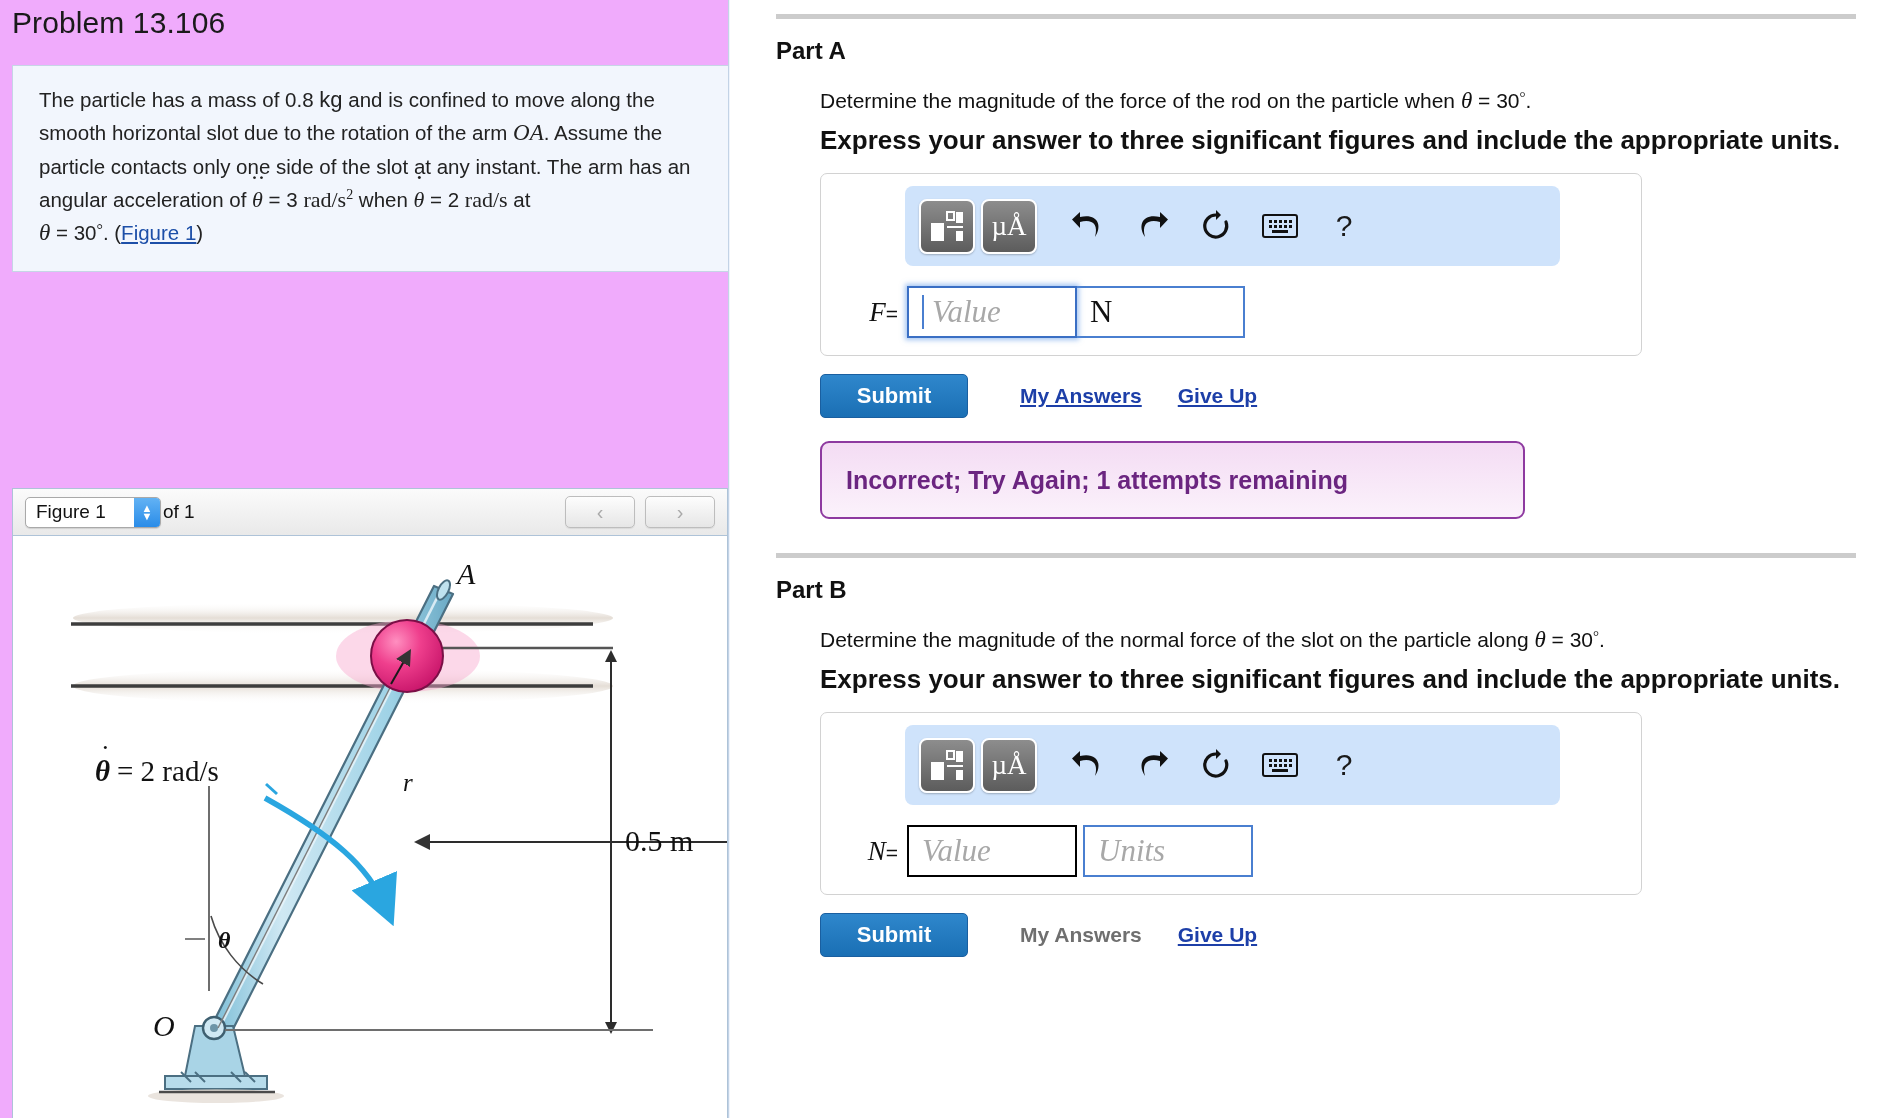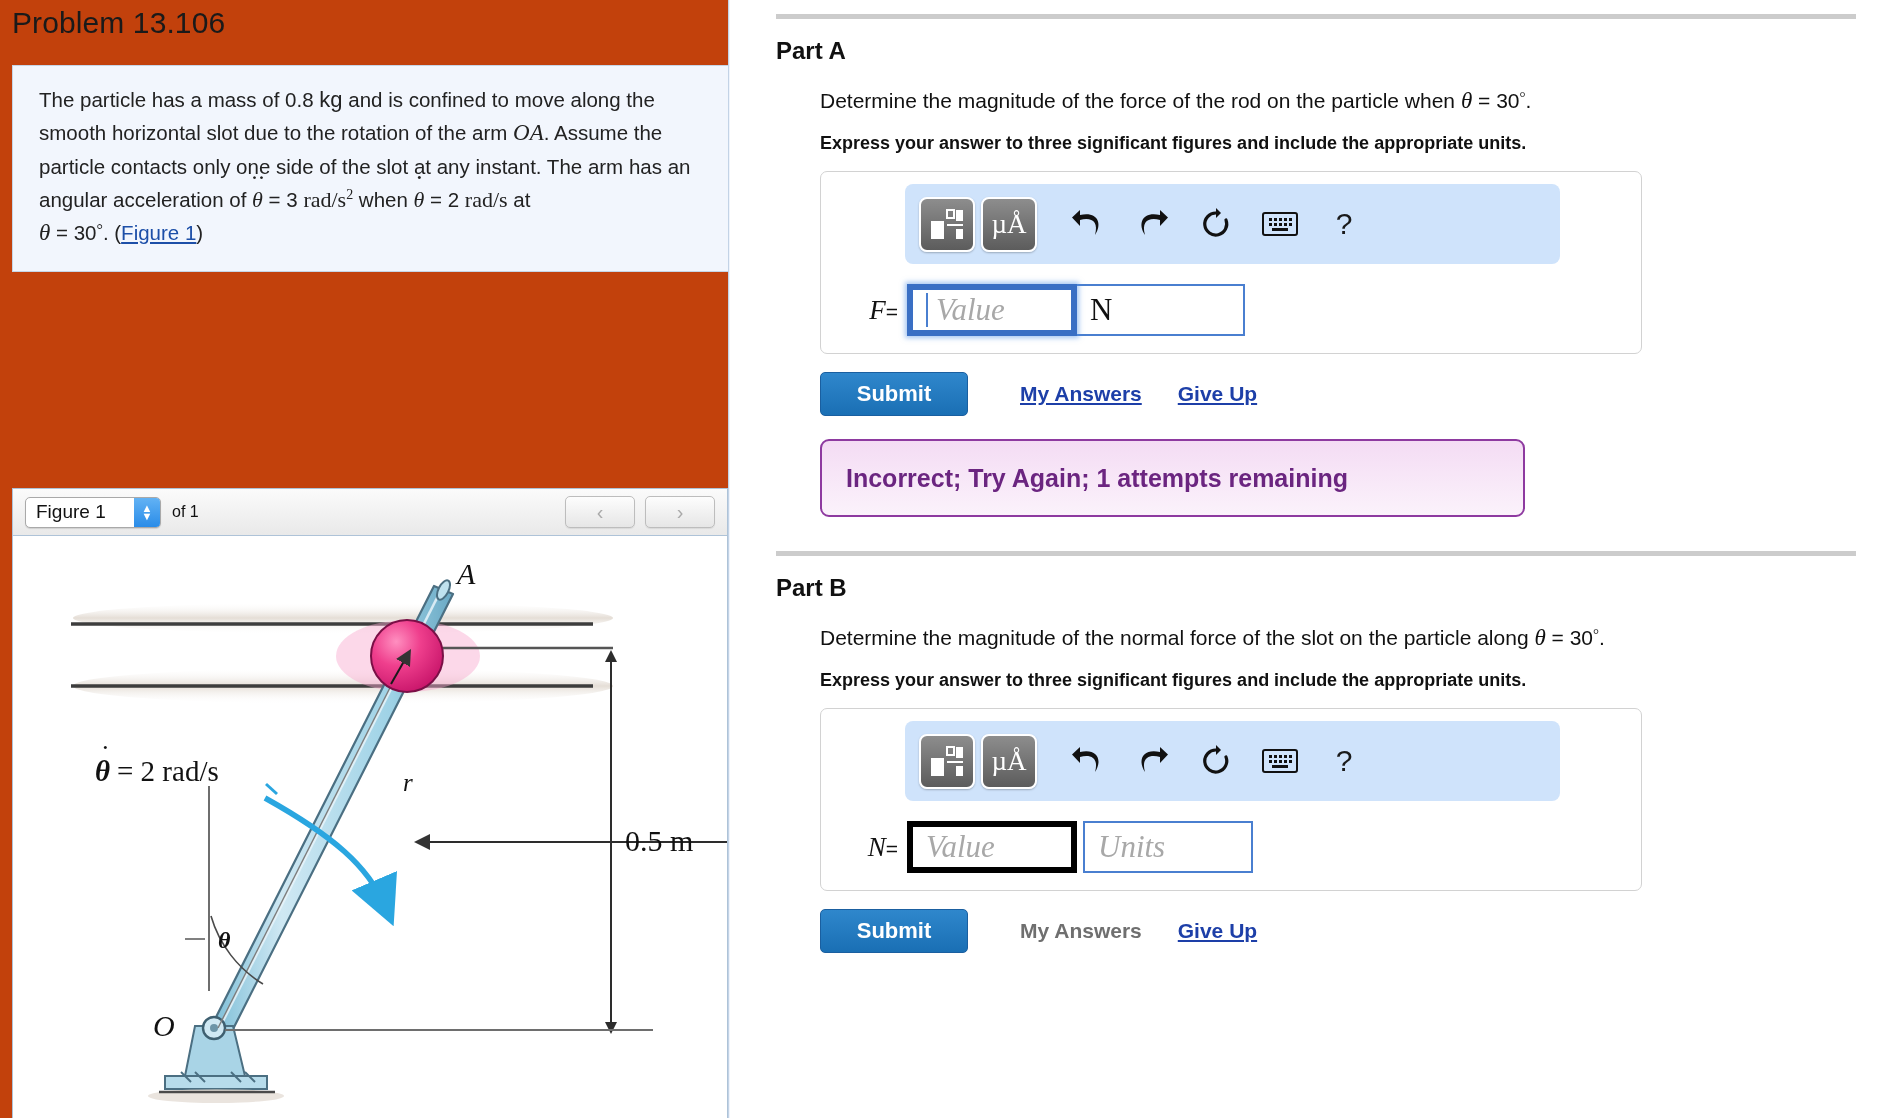--- a/index.html
+++ b/index.html
@@ -9,21 +9,21 @@
     background: #ffffff;
     font-family: "Liberation Sans", sans-serif;
     overflow: hidden;
   }
   #root { position: relative; width: 1890px; height: 1118px; }
 
   
   .left-pane {
     position: absolute; left: 0; top: 0;
     width: 757px; height: 1118px;
-    background: #c2410c;
+    background: #f0abfc;
     border-right: 2px solid #14532d;
     overflow: hidden;
   }
   .problem-title {
     font-size: 30px; color: #1a1a1a;
     padding: 6px 0 0 12px; letter-spacing: .1px;
     line-height: 1.1;
   }
   .statement-box {
     margin: 26px 12px 0 12px;
@@ -77,21 +77,21 @@
     padding: 0 12px 0 10px; font-size: 19px; color: #111; white-space: nowrap;
     min-width: 108px;
   }
   .fig-select-arrows {
     width: 26px; height: 100%;
     background: linear-gradient(#62b2f4, #2a8ce8);
     display: flex; flex-direction: column;
     align-items: center; justify-content: center;
     color: #fff; font-size: 11px; line-height: 8px;
   }
-  .of-label { font-size: 16px; color: #111; margin-left: 11px; }
+  .of-label { font-size: 19px; color: #111; margin-left: 2px; }
   .nav-btns { position: absolute; right: 12px; display: flex; gap: 10px; }
   .nav-btn {
     width: 70px; height: 32px; border: 1px solid #bdbdbd; border-radius: 5px;
     background: linear-gradient(#fdfdfd, #e6e6e6);
     color: #a9a9a9; font-size: 20px;
     display: flex; align-items: center; justify-content: center;
     box-shadow: 0 1px 1px rgba(0,0,0,.08);
   }
   .figure-canvas { position: relative; width: 100%; height: 582px; background: #fff; overflow: hidden; }
 
@@ -108,21 +108,21 @@
     width: 1129px; height: 1118px; background: #fff;
     padding: 0 12px 0 46px;
   }
   .hr { height: 5px; background: #cccccc; margin: 14px 0 0 0; width: 1080px; }
   .part-title {
     font-size: 24px; font-weight: bold; color: #111;
     margin: 18px 0 0 0;
   }
   .part-body { padding-left: 44px; }
   .q-text { font-size: 21px; color: #111; margin: 20px 0 0 0; line-height: 1.4; }
-  .q-strong { font-size: 18px; font-weight: bold; color: #111; margin: 16px 0 0 0; }
+  .q-strong { font-size: 26px; font-weight: bold; color: #111; margin: 8px 0 0 0; }
 
   .answer-box {
     margin: 17px 0 0 0; width: 822px;
     border: 1px solid #d2d2d2; border-radius: 7px; background: #fff;
     padding: 12px 0 17px 0;
   }
   .eqn-toolbar {
     margin: 0 auto 0 84px; width: 655px; height: 80px;
     background: #cfe3fb; border-radius: 8px;
     display: flex; align-items: center; gap: 6px;
@@ -144,21 +144,21 @@
 
   .input-row {
     display: flex; align-items: center; margin: 20px 0 0 30px;
   }
   .var-label {
     font-family: "Liberation Serif", serif; font-style: italic;
     font-size: 27px; width: 56px; text-align: right; padding-right: 9px; color: #111;
   }
   .var-eq { font-family: "Liberation Sans", sans-serif; font-style: normal; font-size: 21px; }
   .val-input {
-    width: 170px; height: 52px; border: 6px solid #000000; background: #fff;
+    width: 170px; height: 52px; border: 2px solid #000000; background: #fff;
     display: flex; align-items: center; padding-left: 13px;
     font-family: "Liberation Serif", serif; font-style: italic;
     font-size: 31px; color: #a8a8a8;
   }
   .val-input.focused {
     box-shadow: 0 0 5px 2px rgba(90,150,230,.55);
     border-color: #3a6fc4; position: relative;
   }
   .caret {
     width: 2px; height: 34px; background: #4a7fd0; margin-right: 8px;

